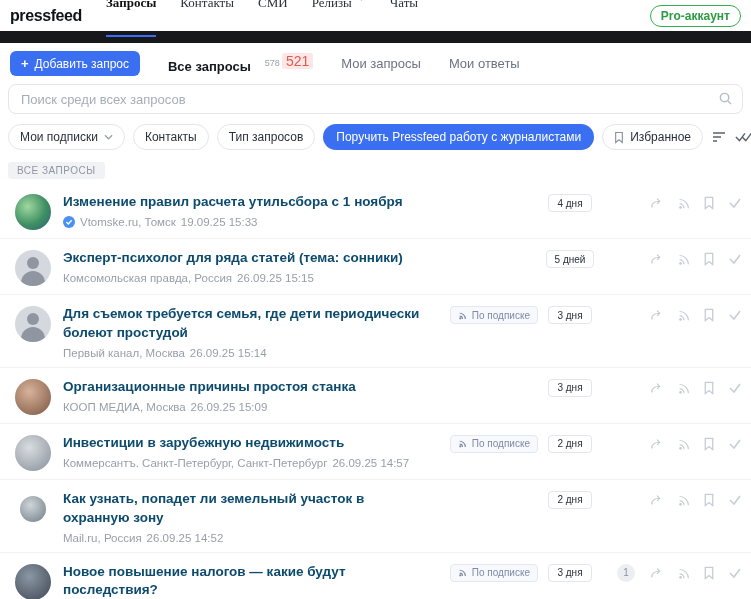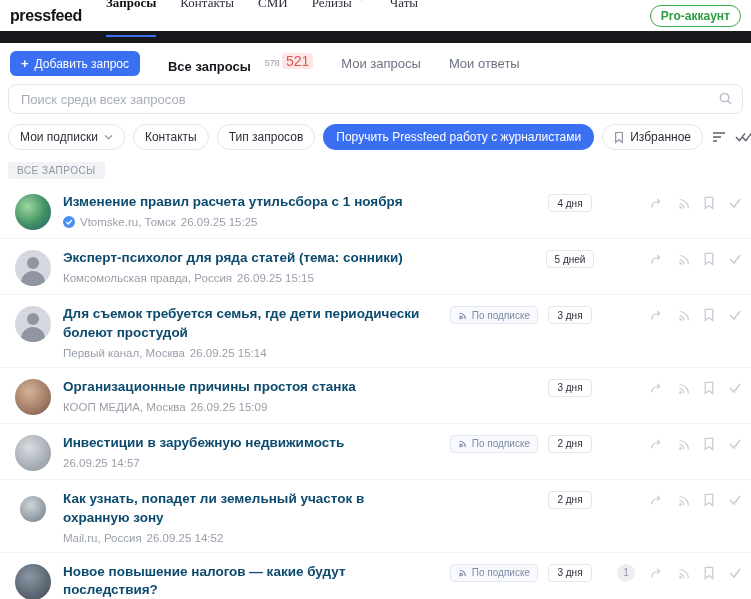--- a/index.html
+++ b/index.html
@@ -194,21 +194,21 @@
     <div class="row-main">
       <div class="row-title">Изменение правил расчета утильсбора с 1 ноября</div>
       <div class="row-meta">
         <span class="verified">
             <svg width="12" height="12" viewBox="0 0 12 12">
               <circle cx="6" cy="6" r="6" fill="#4a90f4"></circle>
               <polyline points="3.4,6 5.3,7.9 8.7,4.2" fill="none" stroke="#fff" stroke-width="1.4"></polyline>
             </svg>
           </span>
         <span>Vtomske.ru, Томск</span>
-        <span>26.09.25 15:25</span>
+        <span>19.09.25 15:33</span>
       </div>
     </div>
     <div class="row-right">
       <div class="slot-sub"></div>
       <div class="slot-days">
           <span class="days-badge">4 дня</span>
         </div>
       <div class="slot-comment"></div>
       <div class="row-icons">
         <span class="act">
@@ -369,20 +369,21 @@
           </span>
       </div>
     </div>
   </div>
 
   <div class="row">
     <div class="avatar av-photo2"></div>
     <div class="row-main">
       <div class="row-title">Инвестиции в зарубежную недвижимость</div>
       <div class="row-meta">
+        <span>Коммерсантъ. Санкт-Петербург, Санкт-Петербург</span>
         <span>26.09.25 14:57</span>
       </div>
     </div>
     <div class="row-right">
       <div class="slot-sub">
         <span class="sub-badge">
           <svg width="9" height="9" viewBox="0 0 16 16">
               <path d="M3 9 a5 5 0 0 1 5 5 M3 4 a10 10 0 0 1 10 10" fill="none" stroke="currentColor" stroke-width="2"></path>
               <circle cx="4" cy="13" r="2" fill="currentColor"></circle>
             </svg>

